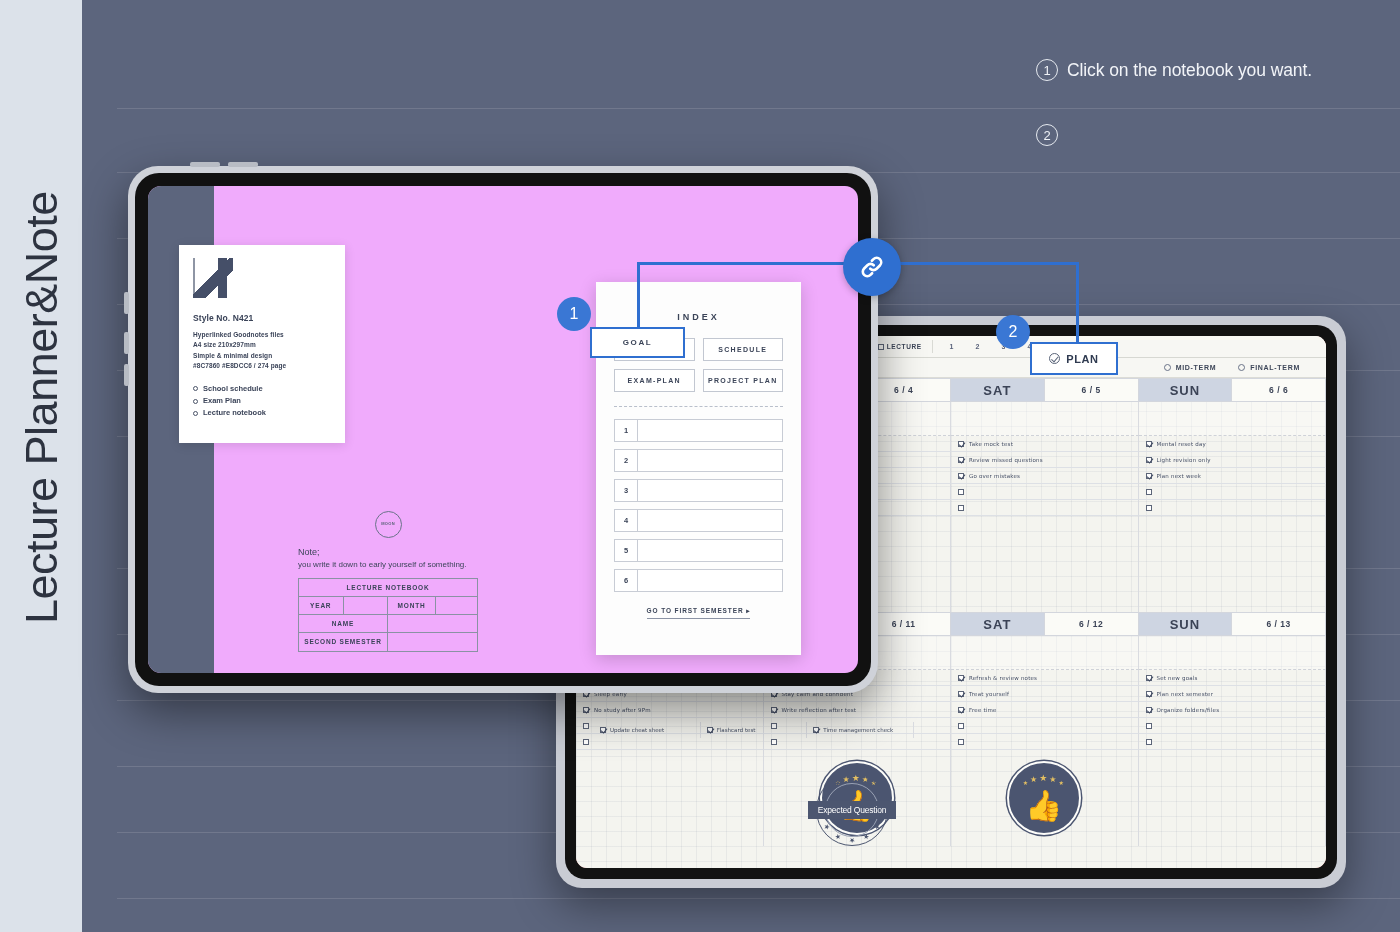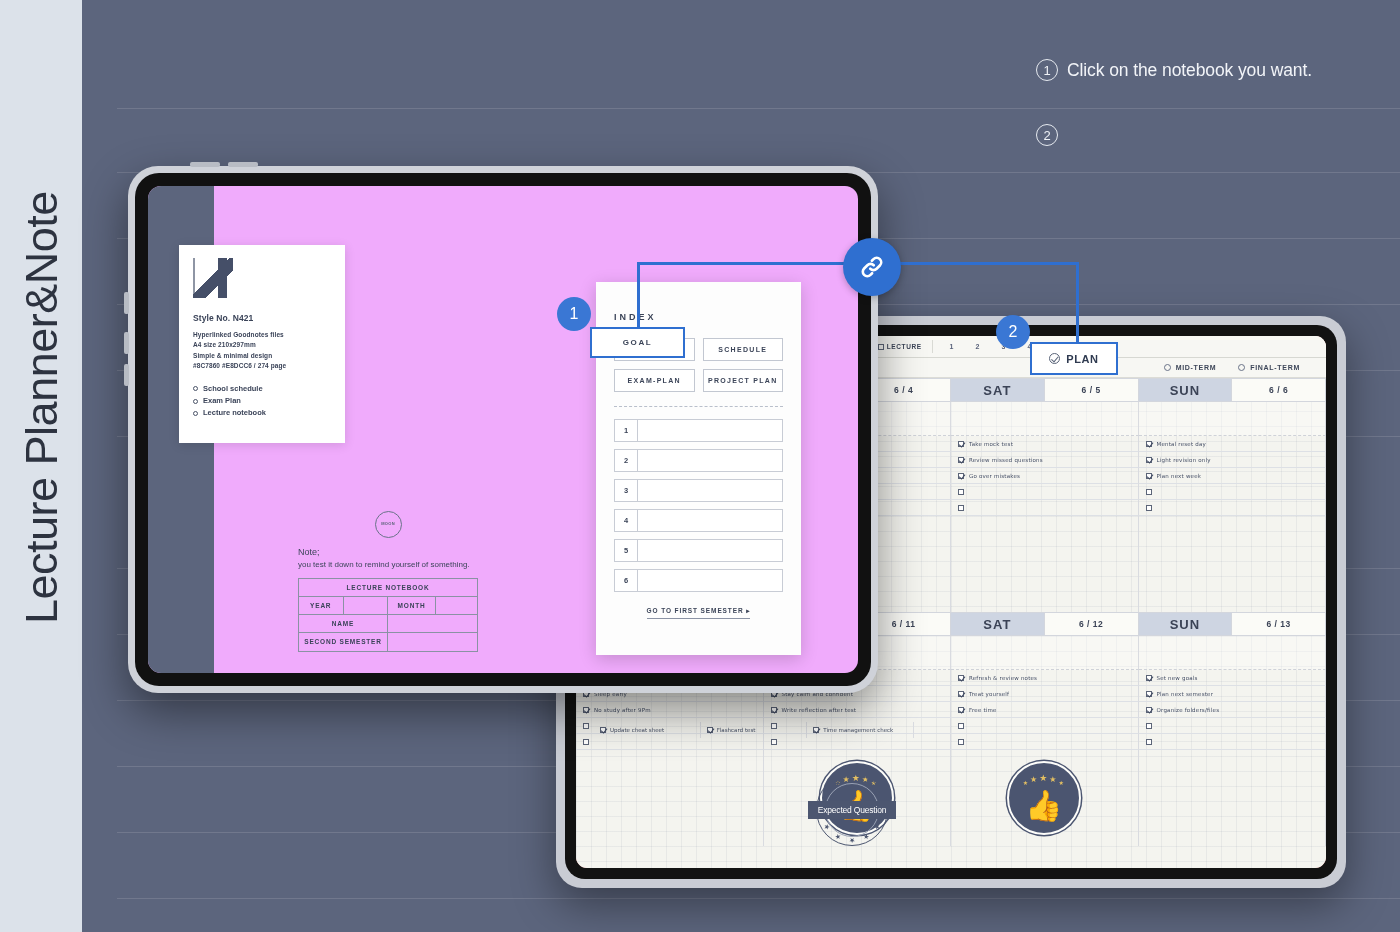--- a/index.html
+++ b/index.html
@@ -202,21 +202,21 @@
   .lec-table .tr { display: flex; border-bottom: 1px solid #8a92a3; }
   .lec-table .tr:last-child { border-bottom: none; }
   .lec-table .td { border-right: 1px solid #8a92a3; padding: 5px 0; text-align: center; }
   .lec-table .td:last-child { border-right: none; }
 
   
   .index-card {
     position: absolute; left: 576px; top: 262px; width: 205px; height: 373px;
     background: #fdfdfd; box-shadow: 0 4px 16px rgba(0,0,0,0.18); padding: 30px 18px 14px;
   }
-  .index-title { font-size: 9px; font-weight: 700; color: #3b4458; letter-spacing: 3px; margin-bottom: 16px; }
+  .index-title { text-align: center; font-size: 9px; font-weight: 700; color: #3b4458; letter-spacing: 3px; margin-bottom: 16px; }
   .idx-btns { display: grid; grid-template-columns: 1fr 1fr; gap: 8px; margin-bottom: 14px; }
   .idx-btn {
     border: 1px solid #c2c7d1; background: #fff; height: 23px;
     display: flex; align-items: center; justify-content: center;
     font-size: 7px; font-weight: 700; color: #3b4458; letter-spacing: 1.3px;
   }
   .idx-dotted { border-top: 1px dashed #b9bfcb; margin: 4px 0 12px; }
   .idx-row { display: flex; border: 1px solid #c8ccd5; height: 23px; margin-bottom: 7px; background: #fff; }
   .idx-row .n { width: 23px; border-right: 1px solid #c8ccd5; display: flex; align-items: center; justify-content: center;
                 font-size: 7.5px; font-weight: 700; color: #3b4458; }
@@ -654,21 +654,21 @@
             </div>
           </div>
         </div>
 
         <div class="note-block">
           <div class="moon-seal">
             <span>MOON</span>
           </div>
           <div class="note-txt">
             <span class="nt1">Note;</span><br>
-            <span>you test it down to remind yourself of something.</span>
+            <span>you write it down to early yourself of something.</span>
           </div>
           <div class="lec-table">
             <div class="tr">
               <div class="td" style="flex:1;">LECTURE NOTEBOOK</div>
             </div>
             <div class="tr">
               <div class="td" style="width:25%;">YEAR</div>
               <div class="td" style="width:25%;"></div>
               <div class="td" style="width:27%;">MONTH</div>
               <div class="td" style="width:23%;"></div>

